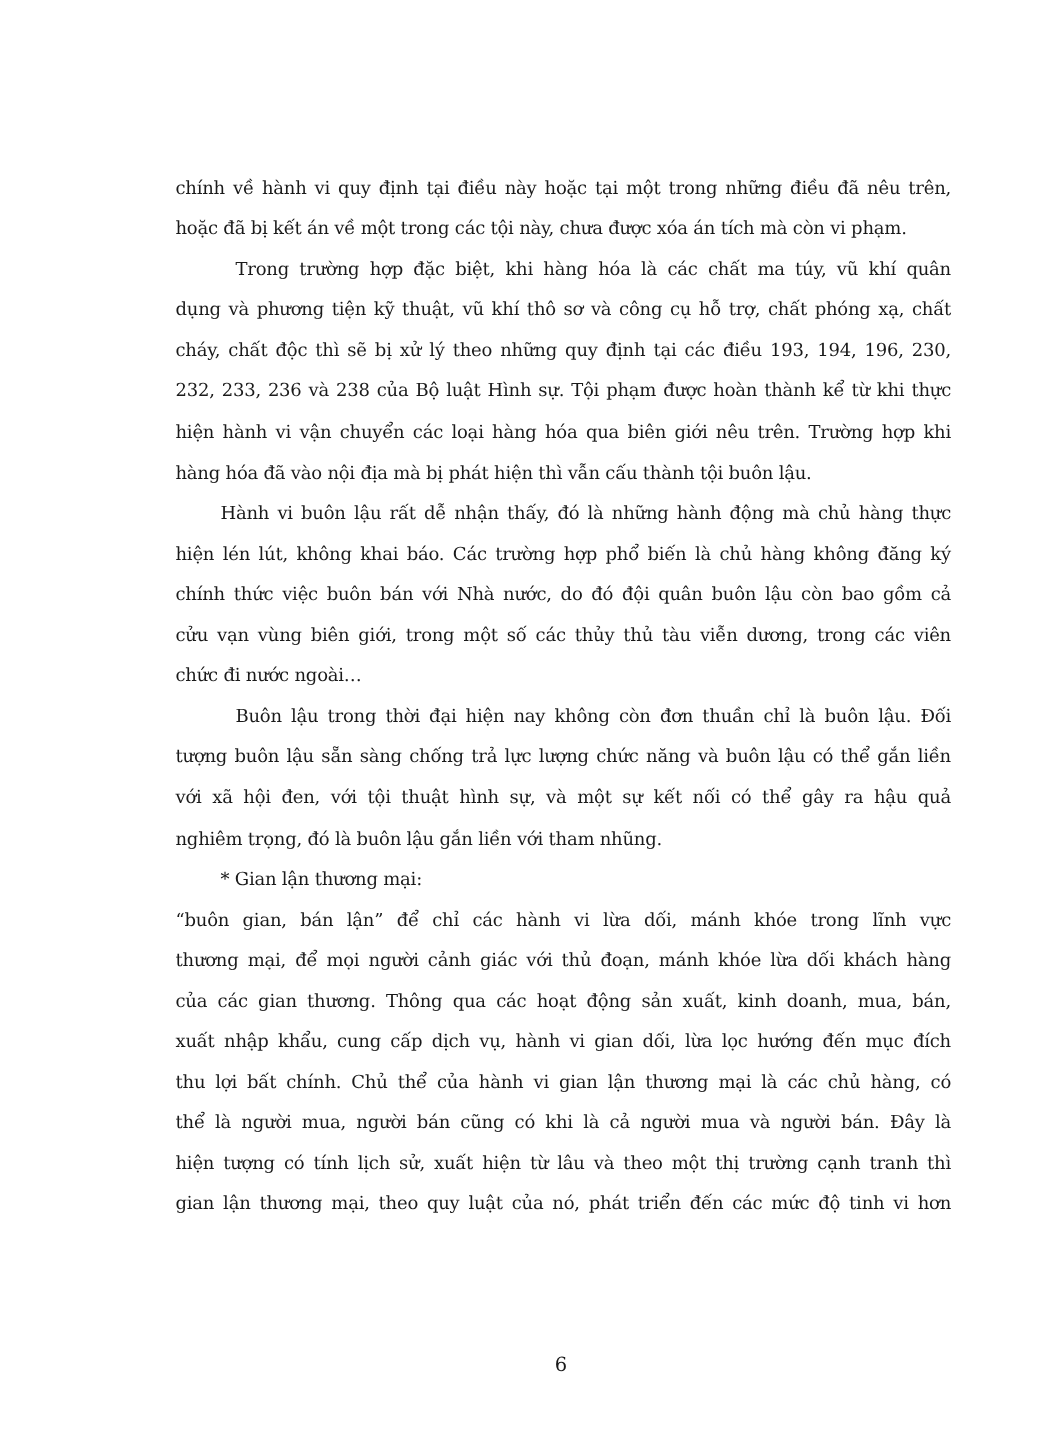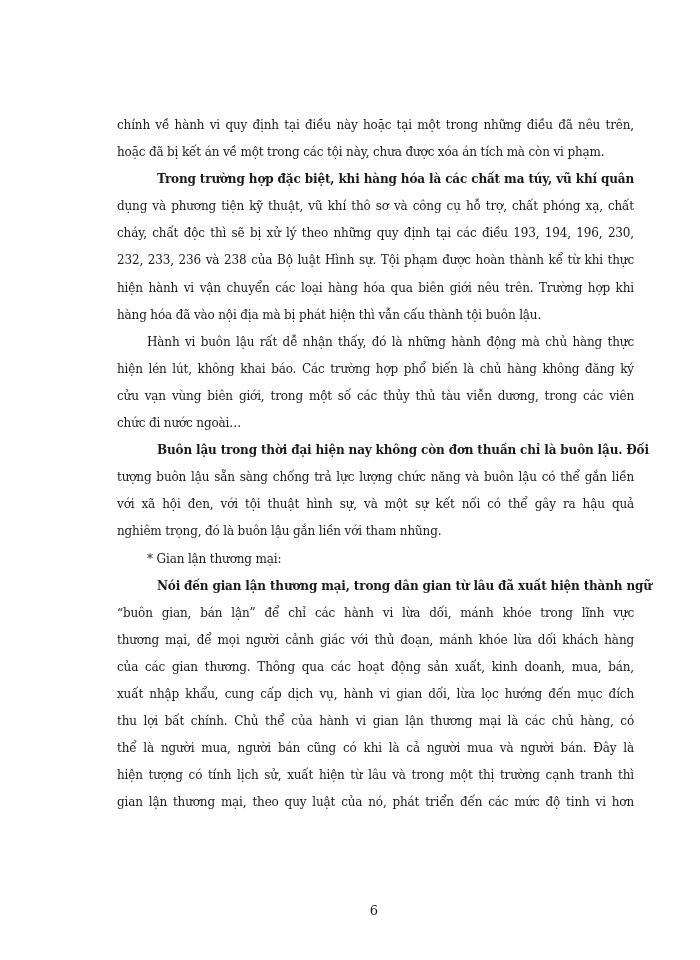--- a/index.html
+++ b/index.html
@@ -32,21 +32,21 @@
       line-height: 27.1px;
       font-size: 12px;
       white-space: nowrap;
       text-align: justify;
       text-align-last: justify;
       letter-spacing: -0.15px;
     }
     .line.last {
       text-align-last: left;
     }
-    .line.indent1 { padding-left: 40px; font-weight: bold; }
+    .line.indent1 { padding-left: 40px; }
     .line.indent2 { padding-left: 30px; }
     .line.indent-star { padding-left: 30px; }
     .page-number {
       position: absolute;
       left: 366px;
       top: 902px;
       width: 16px;
       text-align: center;
       font-size: 13px;
       line-height: 18px;
@@ -63,36 +63,36 @@
 
     <div class="line indent1">Trong trường hợp đặc biệt, khi hàng hóa là các chất ma túy, vũ khí quân</div>
     <div class="line">dụng và phương tiện kỹ thuật, vũ khí thô sơ và công cụ hỗ trợ, chất phóng xạ, chất</div>
     <div class="line">cháy,  chất độc thì sẽ bị xử lý theo những  quy định tại các điều 193, 194, 196, 230,</div>
     <div class="line">232, 233, 236 và 238 của Bộ luật Hình sự. Tội phạm được hoàn thành kể từ khi thực</div>
     <div class="line">hiện hành vi vận chuyển các loại hàng hóa qua biên giới nêu trên. Trường hợp khi</div>
     <div class="line last">hàng hóa đã vào nội địa mà bị phát hiện thì vẫn cấu thành tội buôn lậu.</div>
 
     <div class="line indent2">Hành vi buôn lậu rất dễ nhận thấy, đó là những hành động mà chủ hàng thực</div>
     <div class="line">hiện lén lút, không khai báo. Các trường hợp phổ biến là chủ hàng không đăng ký</div>
+    <div class="line">chính thức việc buôn bán với Nhà nước, do đó đội quân buôn lậu còn bao gồm cả</div>
     <div class="line">cửu vạn vùng biên giới, trong một số các thủy thủ tàu viễn dương, trong các viên</div>
     <div class="line last">chức đi nước ngoài…</div>
 
     <div class="line indent1">Buôn lậu trong thời đại hiện nay không còn đơn thuần chỉ là buôn lậu. Đối</div>
     <div class="line">tượng buôn lậu sẵn sàng chống trả lực lượng chức năng và buôn lậu có thể gắn liền</div>
     <div class="line">với xã hội đen, với tội thuật hình sự, và một sự kết nối có thể gây ra hậu quả</div>
     <div class="line last">nghiêm trọng, đó là buôn lậu gắn liền với tham nhũng.</div>
 
     <div class="line last indent-star">* Gian lận thương mại:</div>
 
-    <div class="line indent1">Nói đến gian lận thương mại, trong dân gian từ lâu đã xuất hiện thành ngữ</div>
     <div class="line">“buôn gian, bán lận” để chỉ các hành vi lừa dối, mánh khóe trong lĩnh vực</div>
     <div class="line">thương mại, để mọi người cảnh giác với thủ đoạn, mánh khóe lừa dối khách hàng</div>
     <div class="line">của các gian thương. Thông qua các hoạt động sản xuất, kinh doanh, mua, bán,</div>
     <div class="line">xuất nhập khẩu, cung cấp dịch vụ, hành vi gian dối, lừa lọc hướng đến mục đích</div>
     <div class="line">thu lợi bất chính. Chủ thể của hành vi gian lận thương mại là các chủ hàng, có</div>
     <div class="line">thể là người mua, người bán cũng có khi là cả người mua và người bán. Đây là</div>
-    <div class="line">hiện tượng có tính lịch sử, xuất hiện từ lâu và trong một thị trường cạnh tranh thì</div>
+    <div class="line">hiện tượng có tính lịch sử, xuất hiện từ lâu và theo một thị trường cạnh tranh thì</div>
     <div class="line">gian lận thương mại, theo quy luật của nó, phát triển đến các mức độ tinh vi hơn</div>
 
   </div>
 
   <div class="page-number">6</div>
 </div>
 
 </body></html>

